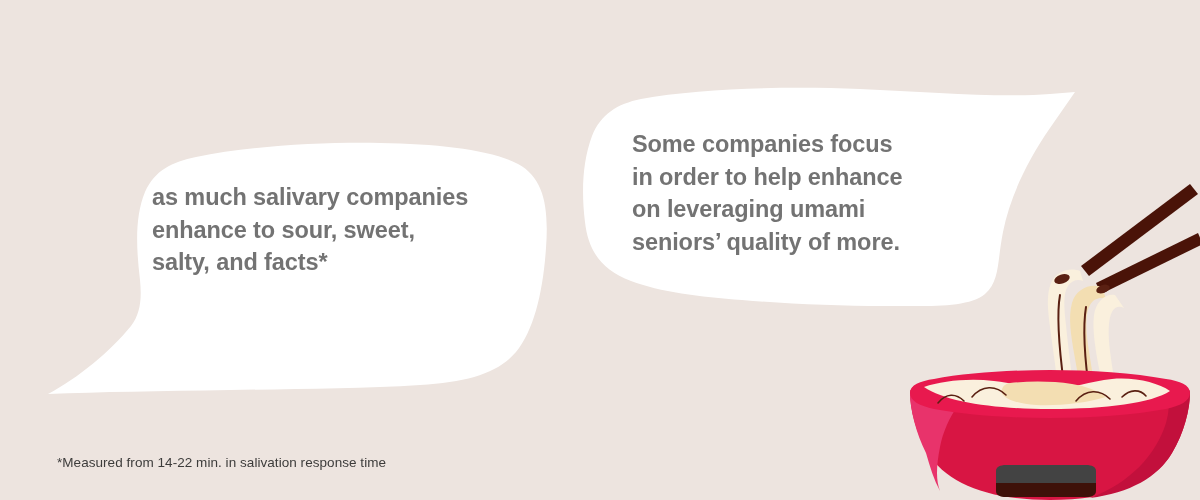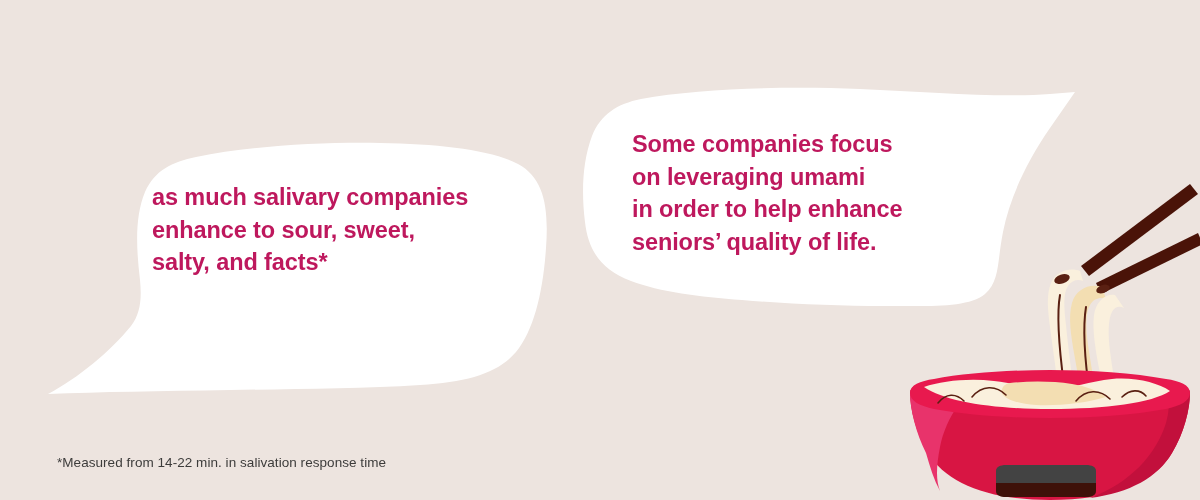--- a/index.html
+++ b/index.html
@@ -44,21 +44,21 @@
     position: absolute;
     left: 0;
     top: 0;
     width: 1200px;
     height: 500px;
   }
 
   .bubble-text {
     position: absolute;
     margin: 0;
-    color: #be185d;
+    color: #737373;
     font-family: "Liberation Sans", sans-serif;
     font-weight: bold;
     letter-spacing: -0.1px;
   }
 
   .bubble-text .line {
     display: block;
     white-space: nowrap;
   }
 
@@ -136,23 +136,23 @@
   </svg>
 
   <p class="bubble-text" id="bubble-one-text">
     <span class="line">as much salivary companies</span>
     <span class="line">enhance to sour, sweet,</span>
     <span class="line">salty, and facts*</span>
   </p>
 
   <p class="bubble-text" id="bubble-two-text">
     <span class="line">Some companies focus</span>
+    <span class="line">in order to help enhance</span>
     <span class="line">on leveraging umami</span>
-    <span class="line">in order to help enhance</span>
-    <span class="line">seniors’ quality of life.</span>
+    <span class="line">seniors’ quality of more.</span>
   </p>
 
   <p class="footnote">*Measured from 14-22 min. in salivation response time</p>
 
   <svg class="ramen-illustration" viewBox="0 0 310 325" xmlns="http://www.w3.org/2000/svg">
 
     <g>
       <path fill="#4A1308" d="M 191,91 L 300,9 L 308,19 L 199,101 Z"></path>
       <path fill="#4A1308" d="M 206,108 L 308,58 L 313,69 L 211,119 Z"></path>
     </g>

